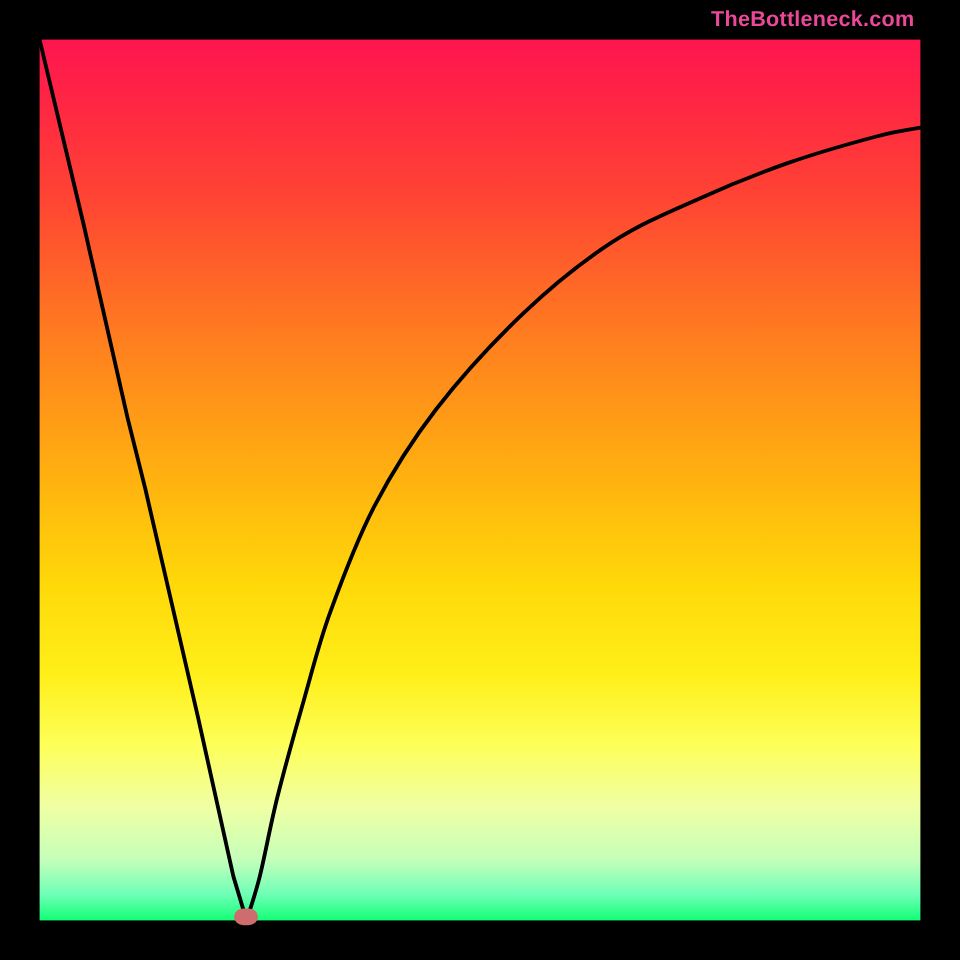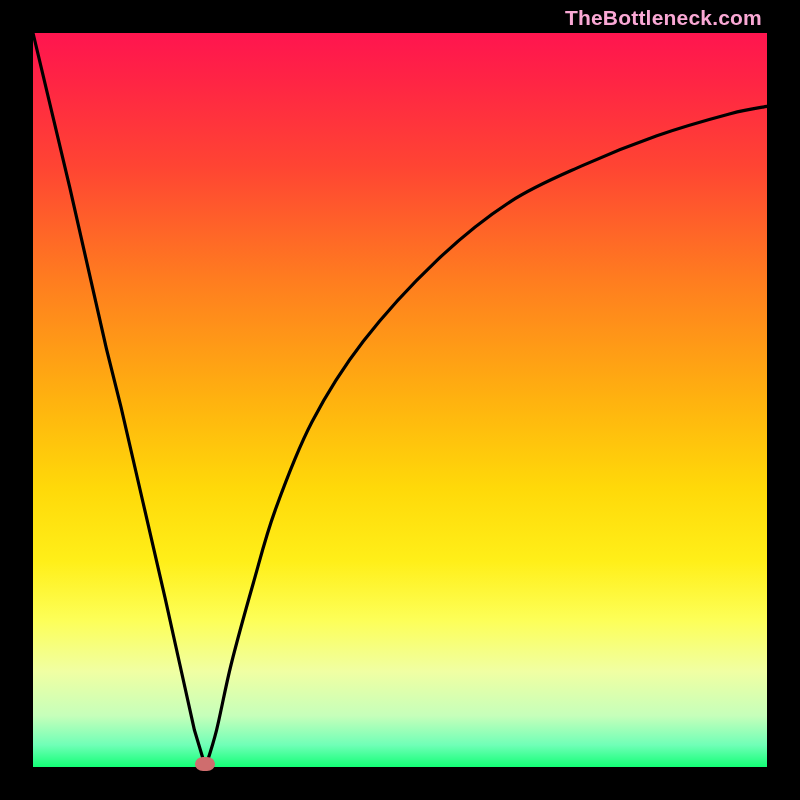--- a/index.html
+++ b/index.html
@@ -37,23 +37,23 @@
       #c6ffba 93%,
       #70ffb7 97%,
       #13ff76 100%
     );
   }
   .watermark {
     position: absolute;
     top: 6px;
     right: 38px;
     font-family: Arial, Helvetica, sans-serif;
-    font-size: 21px;
+    font-size: 18px;
     font-weight: 600;
-    color: #f9a8d4;
+    color: #ec4899;
     letter-spacing: 0.2px;
     user-select: none;
   }
   svg.curve {
     position: absolute;
     left: 0;
     top: 0;
     width: 734px;
     height: 734px;
     overflow: visible;

